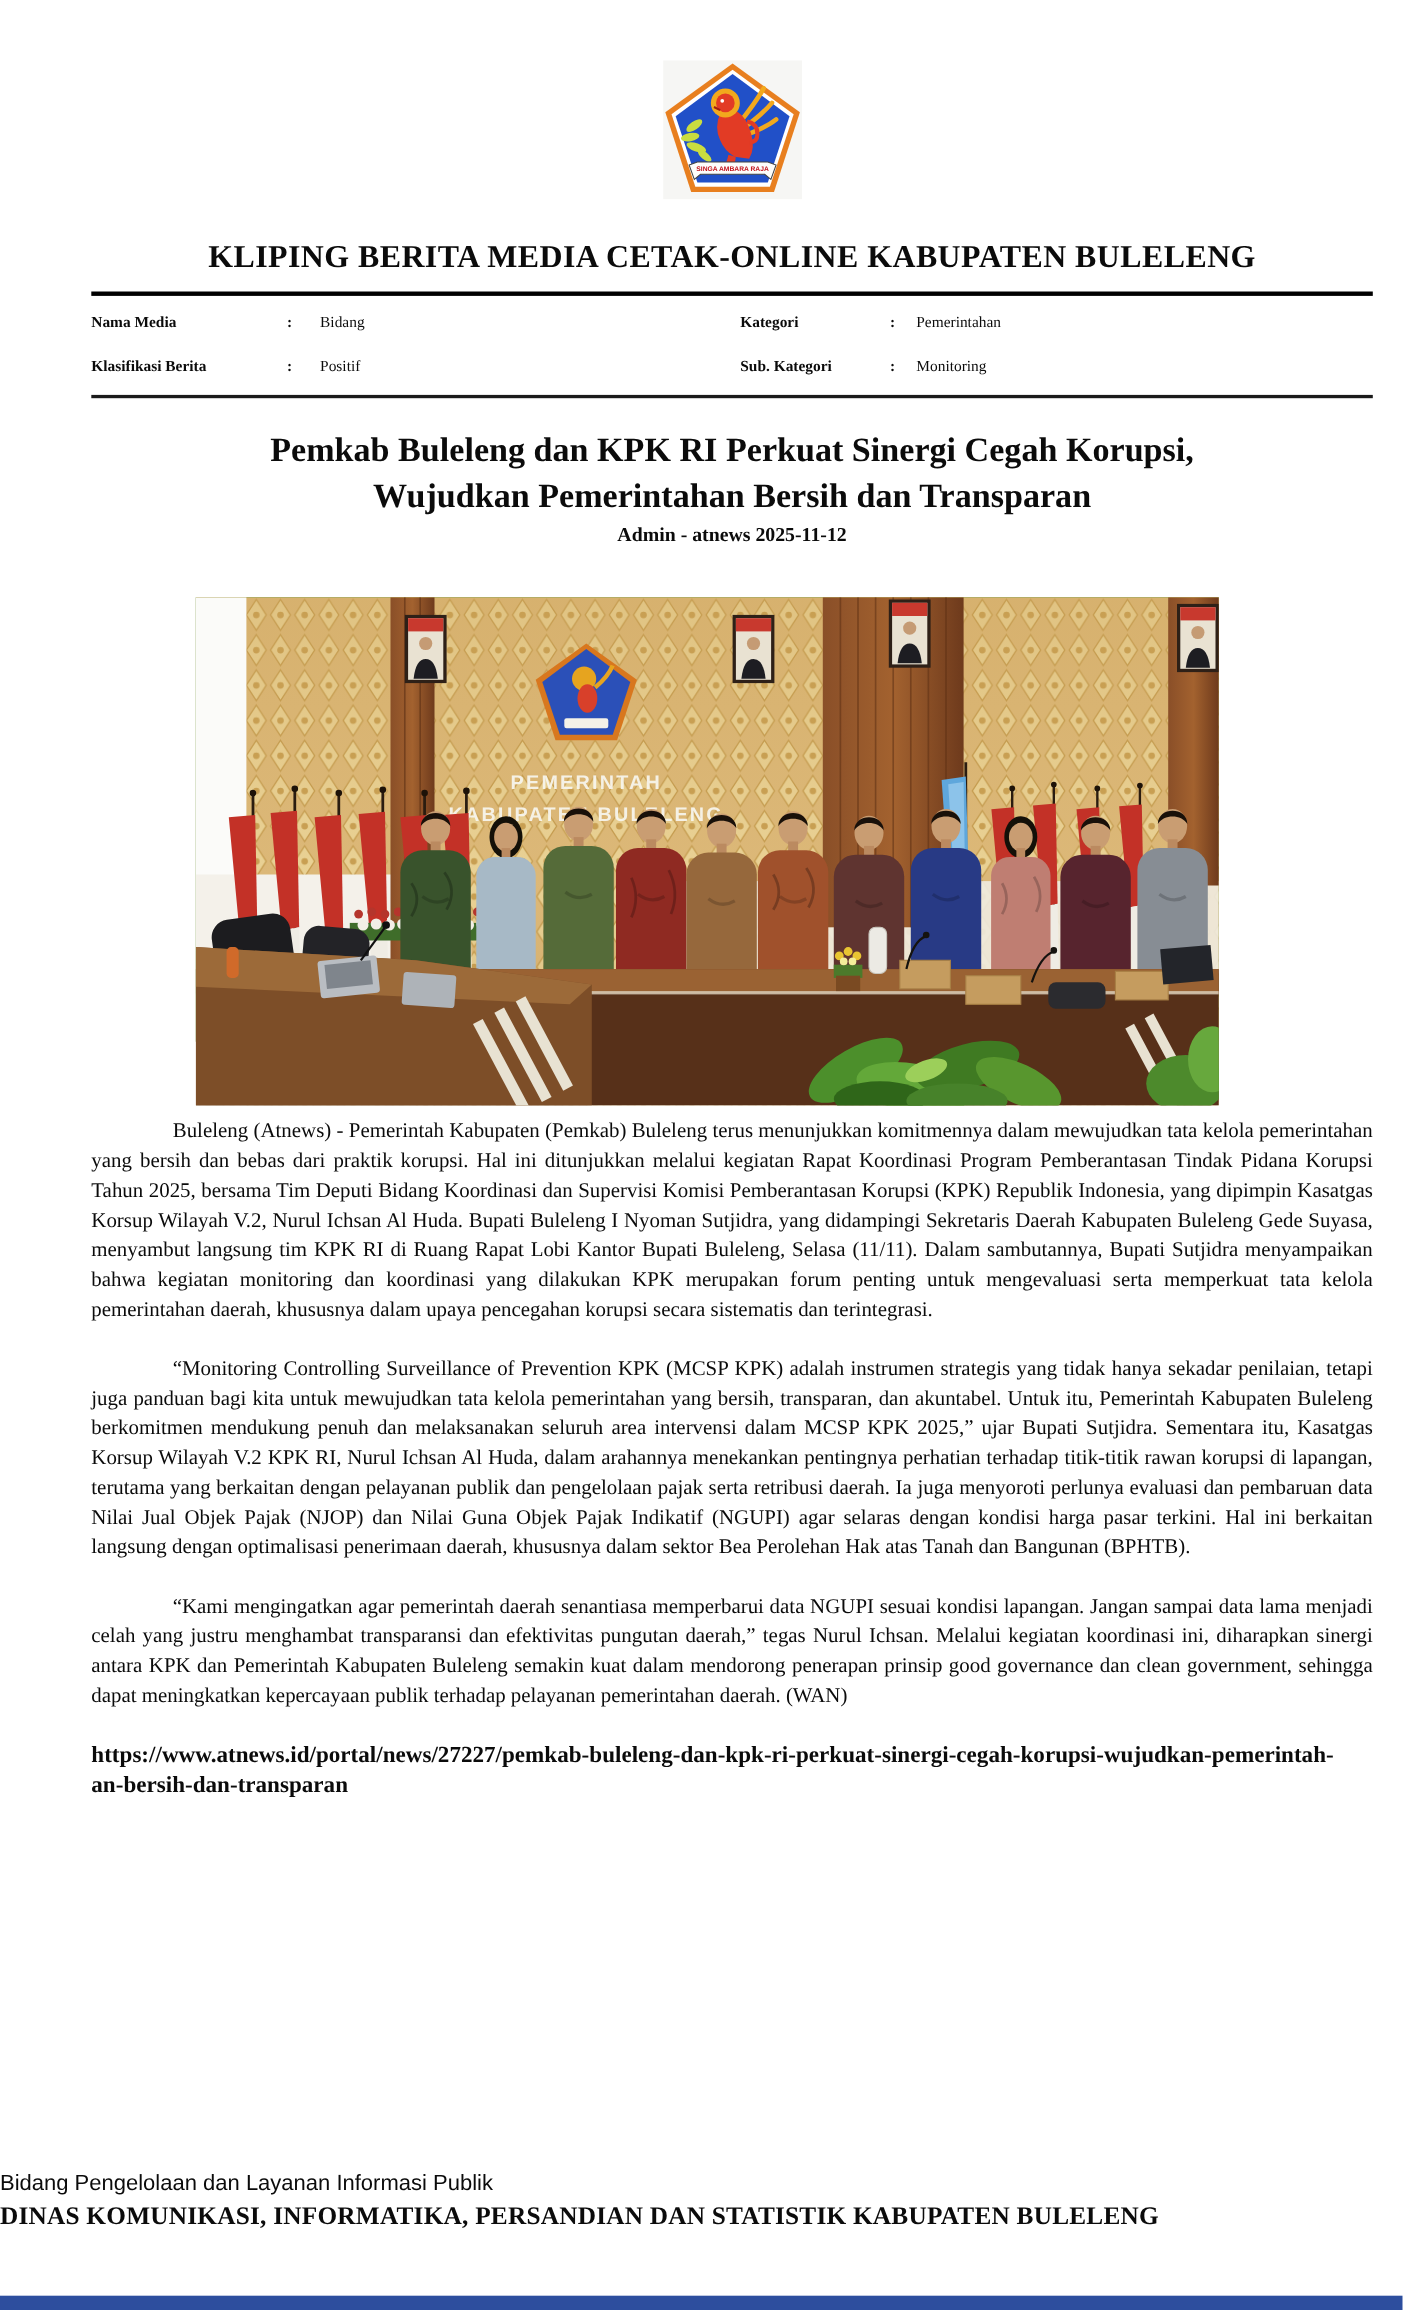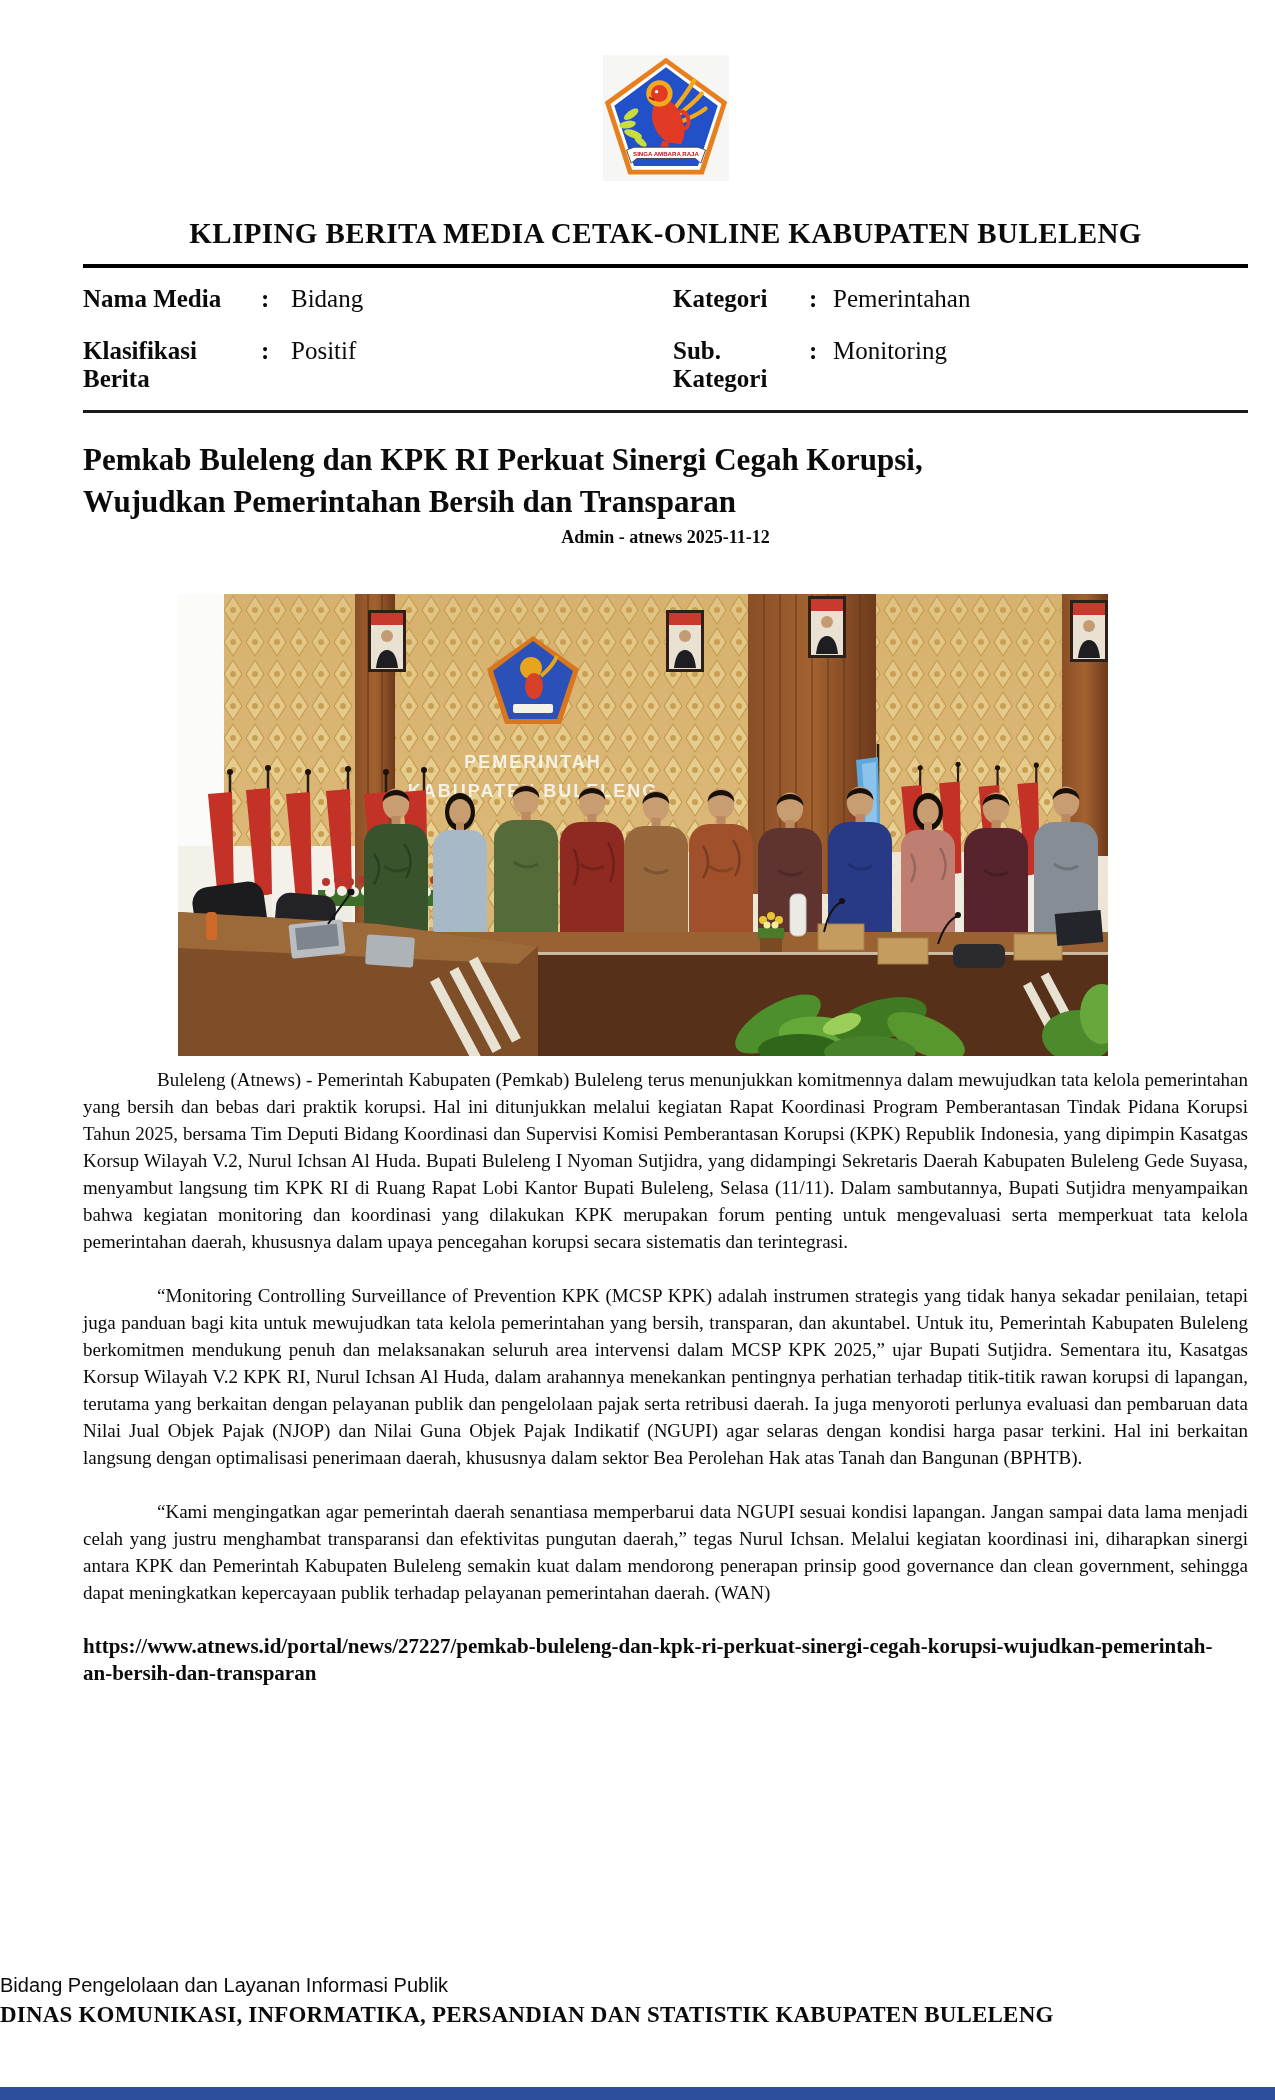--- a/index.html
+++ b/index.html
@@ -5,29 +5,29 @@
   html,body{margin:0;padding:0;background:#fff;}
   .page{position:relative;width:1275px;height:2100px;background:#fff;
         font-family:"Liberation Serif",serif;color:#0b0b0b;overflow:hidden;padding-left:28px;}
   .content{margin:0 55px;}
   .logo-wrap{text-align:center;padding-top:54px;}
   .doc-title{margin:30px 0 0 0;text-align:center;font-size:29px;font-weight:bold;
              letter-spacing:.4px;line-height:34px;}
   .rule-thick{border:none;border-top:4px solid #000;margin:14px 0 0 0;}
   .rule-thin{border:none;border-top:3px solid #1a1a1a;margin:17px 0 0 0;}
   .meta{display:grid;grid-template-columns:590px 1fr;row-gap:24px;margin-top:17px;
-        font-size:25px;}
+        font-size:14px;}
   .meta-cell{display:flex;align-items:baseline;}
   .m-label{font-weight:bold;}
   .meta-cell.left .m-label{width:178px;flex:none;}
   .meta-cell.right .m-label{width:136px;flex:none;}
   .m-colon{width:30px;flex:none;font-weight:bold;}
   .meta-cell.right .m-colon{width:24px;}
   .m-value{font-weight:normal;}
-  .art-title{margin:26px 0 0 0;text-align:left;font-weight:bold;font-size:31px;line-height:42px;}
+  .art-title{margin:26px 0 0 0;text-align:center;font-weight:bold;font-size:31px;line-height:42px;}
   .byline{margin-top:4px;text-align:center;font-weight:bold;font-size:18px;}
   .photo{position:relative;width:930px;height:404px;margin:46px 0 0 95px;background:#4d7c0f;}
   .photo svg{display:block;}
   .body-text{margin-top:68px;font-size:19px;line-height:27px;text-align:justify;}
   .body-text p{margin:0 0 27px 0;text-indent:74px;}
   .url-block{font-weight:bold;font-size:21px;line-height:27px;margin-top:1px;word-break:break-all;}
   .url-block span{display:block;}
   .footer{position:absolute;left:0;right:0;bottom:72px;text-align:left;}
   .footer-line1{font-family:"Liberation Sans",sans-serif;font-size:20px;margin-bottom:5px;}
   .footer-line2{font-family:"Liberation Serif",serif;font-weight:bold;font-size:23px;letter-spacing:.2px;}

